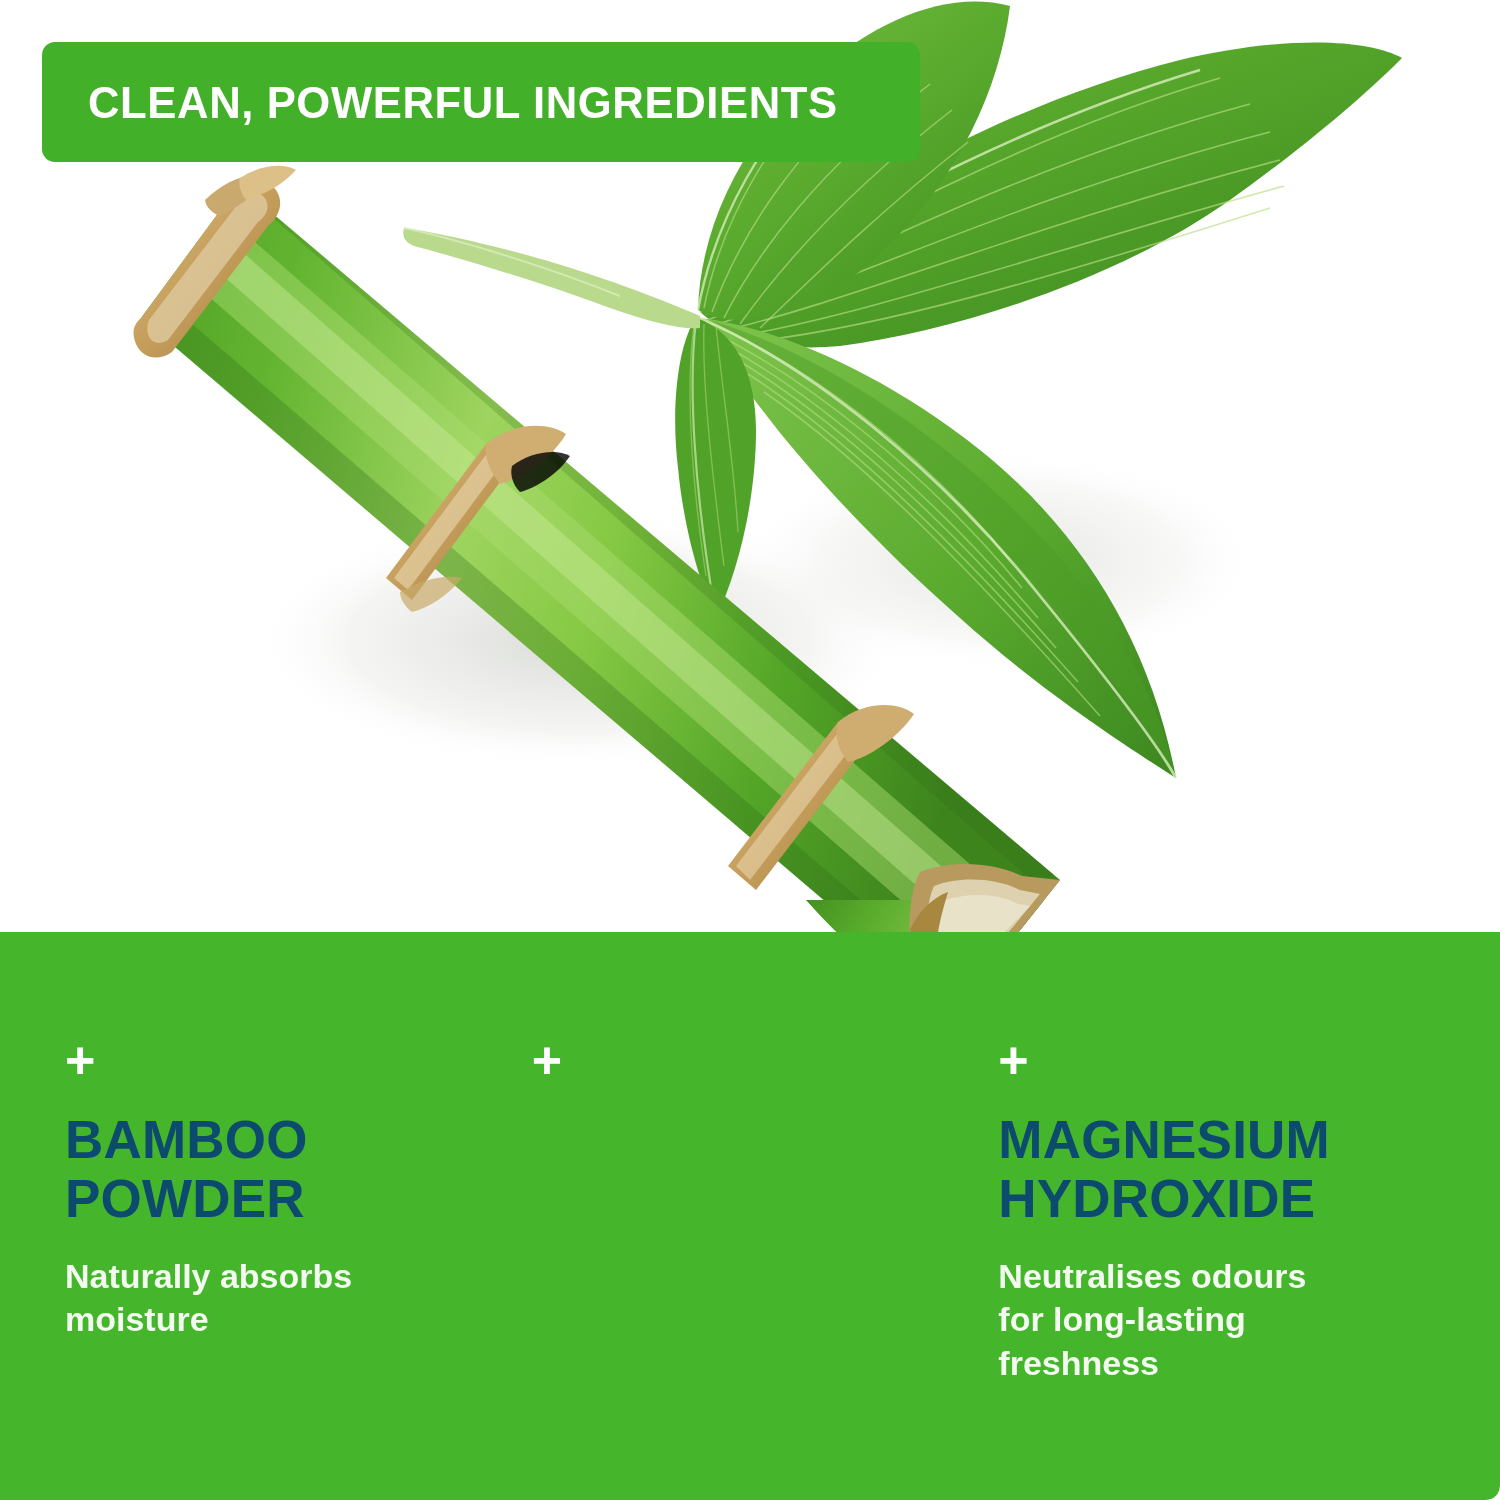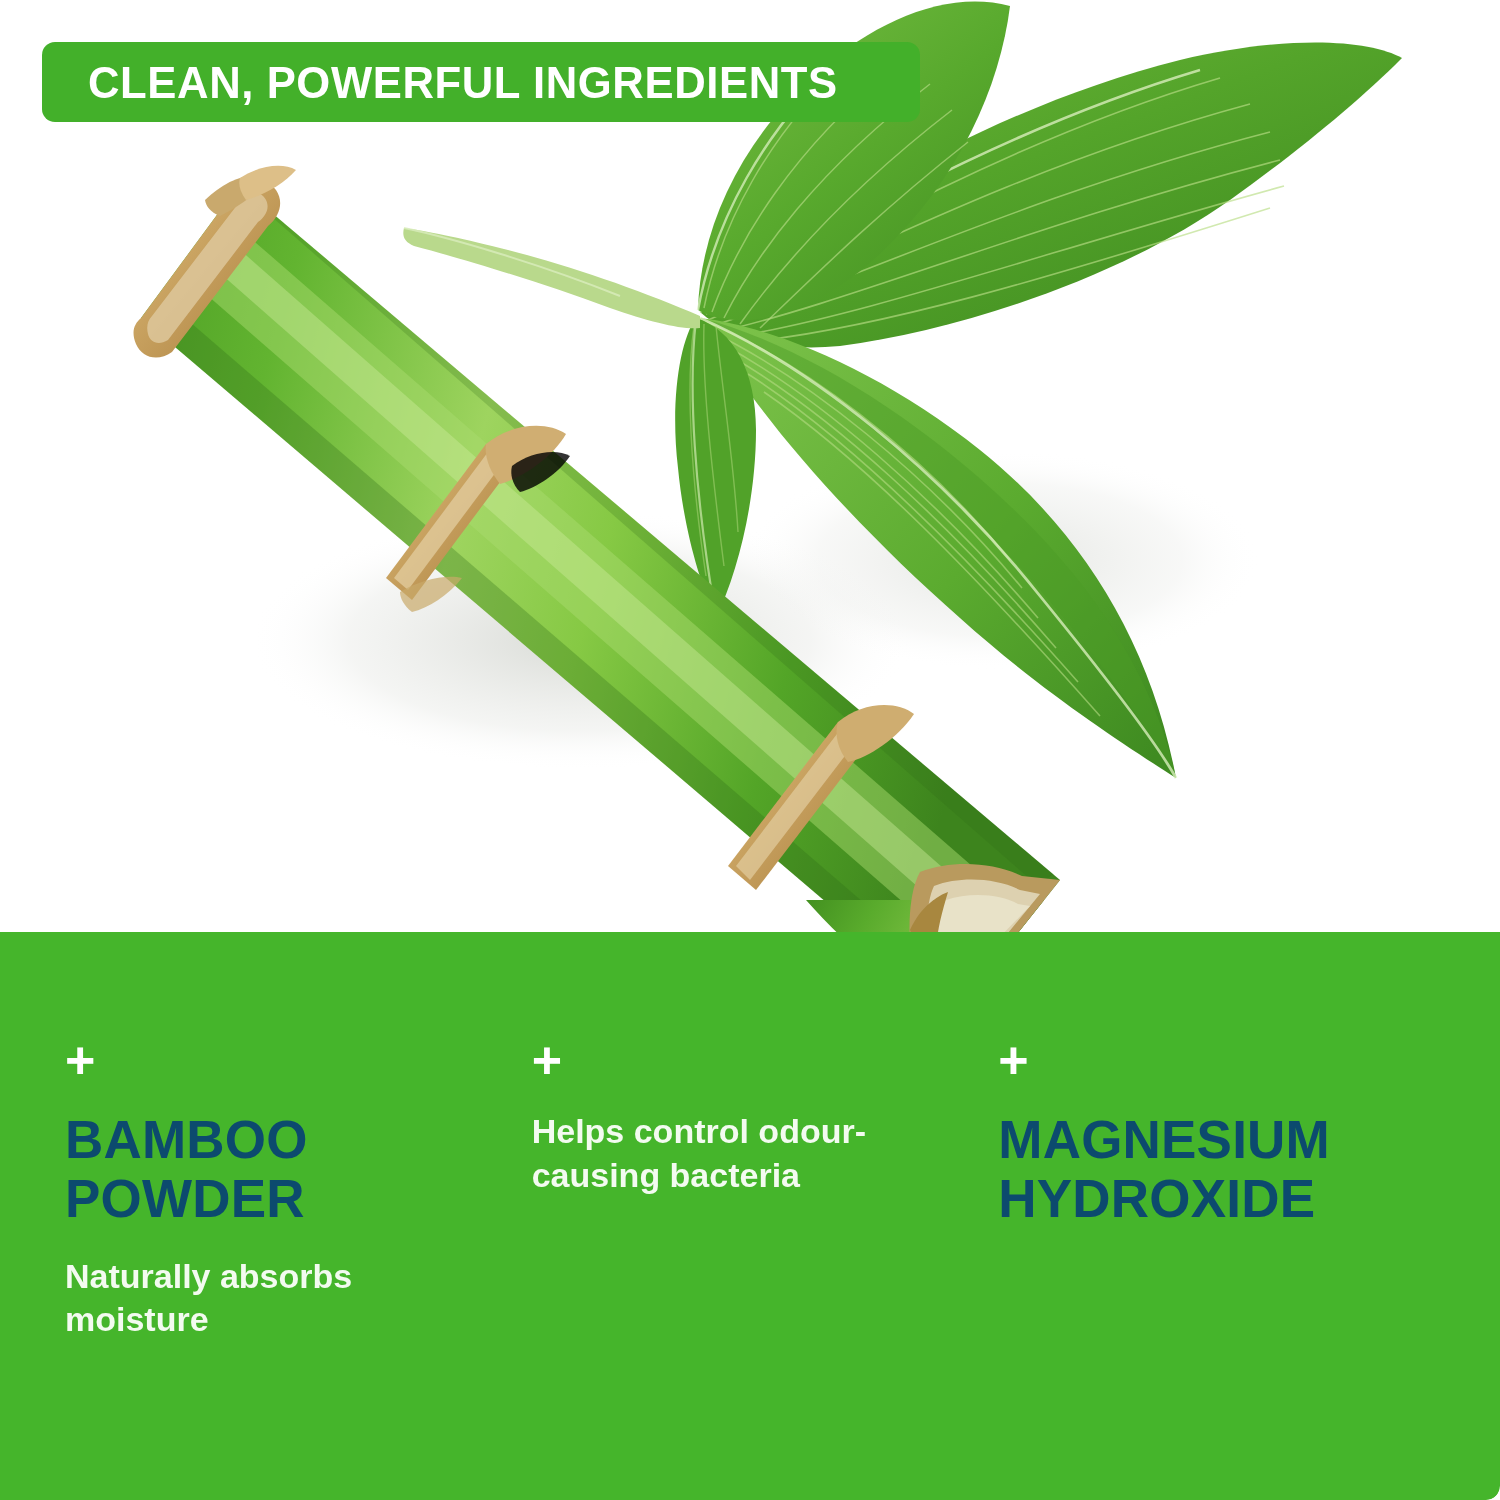--- a/index.html
+++ b/index.html
@@ -36,21 +36,21 @@
     width: 1500px;
     height: 932px;
   }
 
   
   .banner {
     position: absolute;
     left: 42px;
     top: 42px;
     width: 878px;
-    height: 80px;
+    height: 120px;
     background: #43b02a;
     border-radius: 13px;
     display: flex;
     align-items: center;
     z-index: 40;
     box-sizing: border-box;
     padding-left: 46px;
   }
   .banner-text {
     color: #ffffff;
@@ -336,26 +336,27 @@
       <div class="col">
         <div class="plus">+</div>
         <div class="col-title">BAMBOO
 POWDER</div>
         <div class="col-desc">Naturally absorbs
 moisture</div>
       </div>
 
       <div class="col">
         <div class="plus">+</div>
-        <div class="col-desc">Helps control odour-
-causing bacteria</div>
       </div>
 
       <div class="col">
         <div class="plus">+</div>
         <div class="col-title">MAGNESIUM
 HYDROXIDE</div>
+        <div class="col-desc">Neutralises odours
+for long-lasting
+freshness</div>
       </div>
 
     </div>
   </div>
 
 </div>
 
 </body></html>

